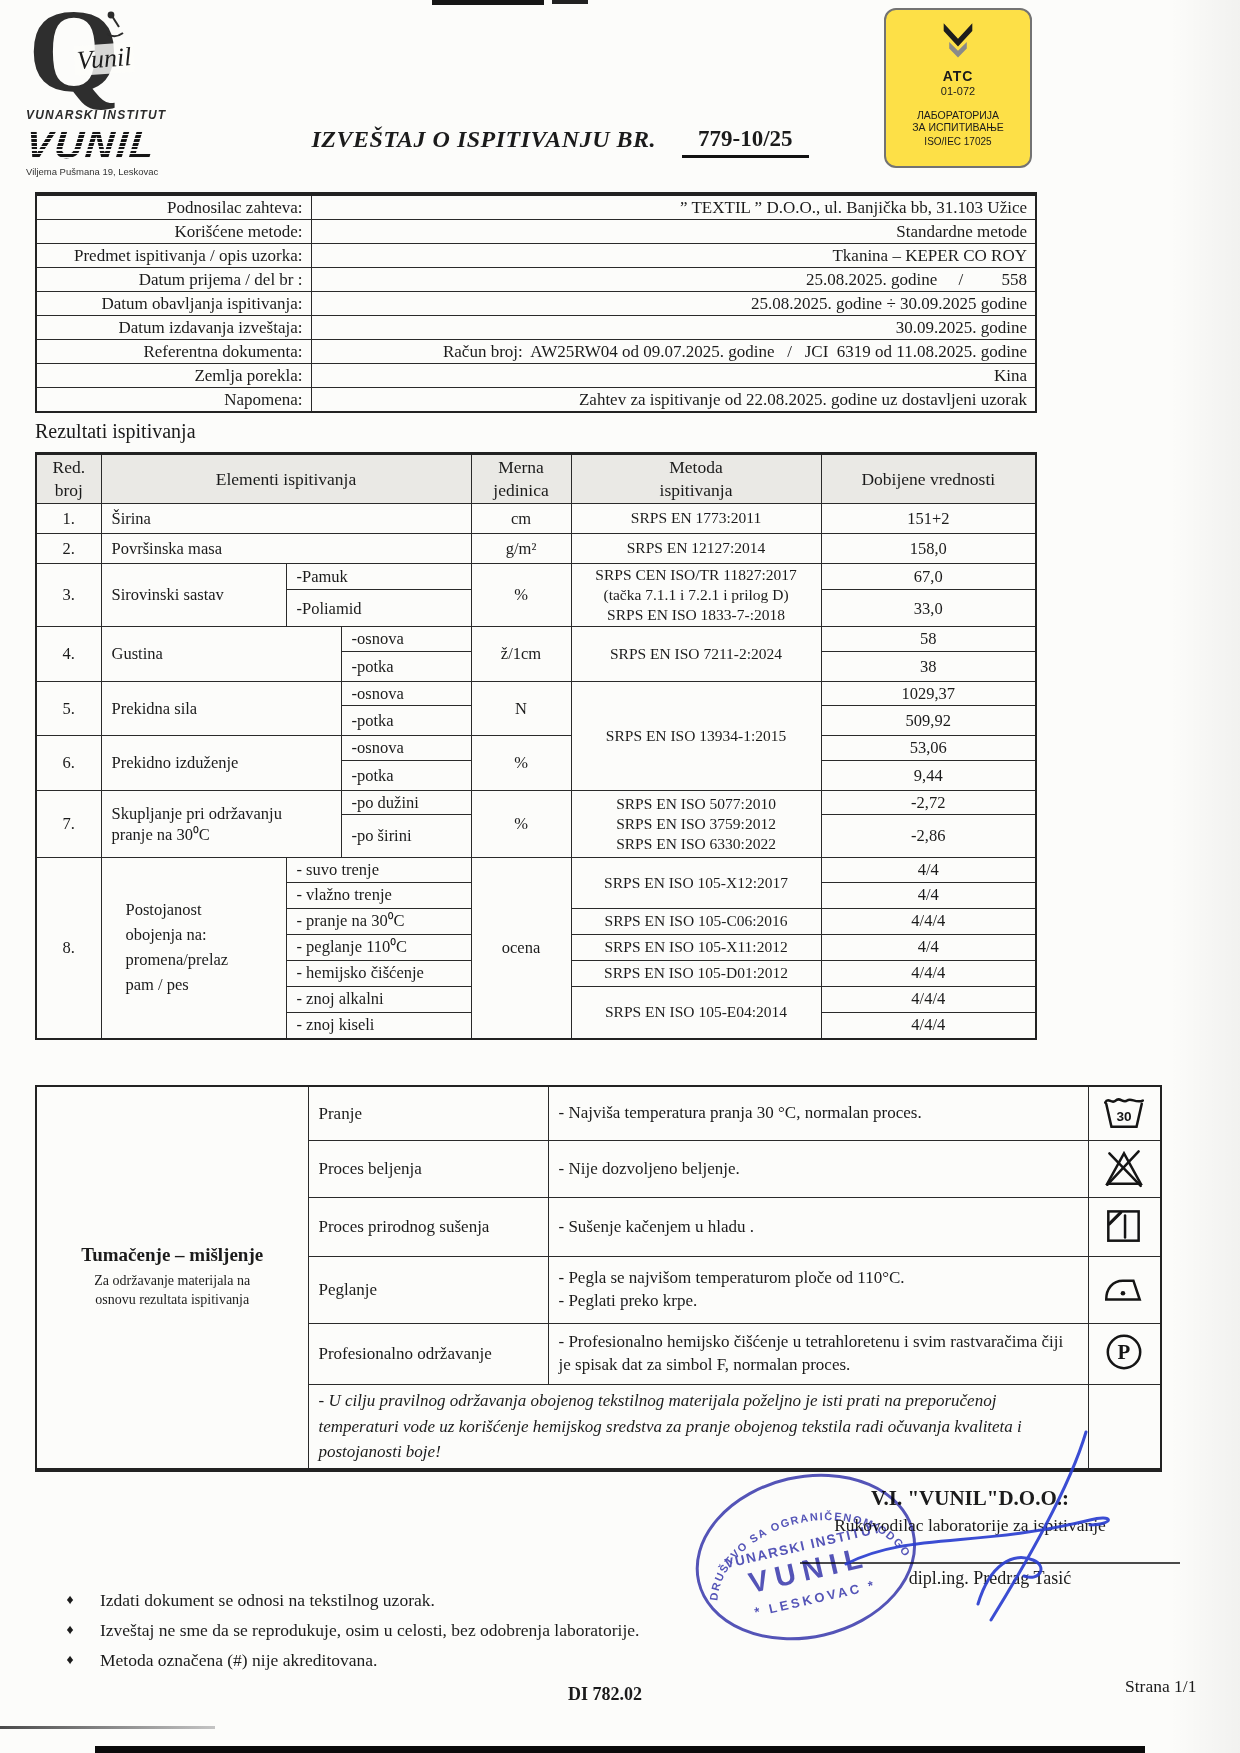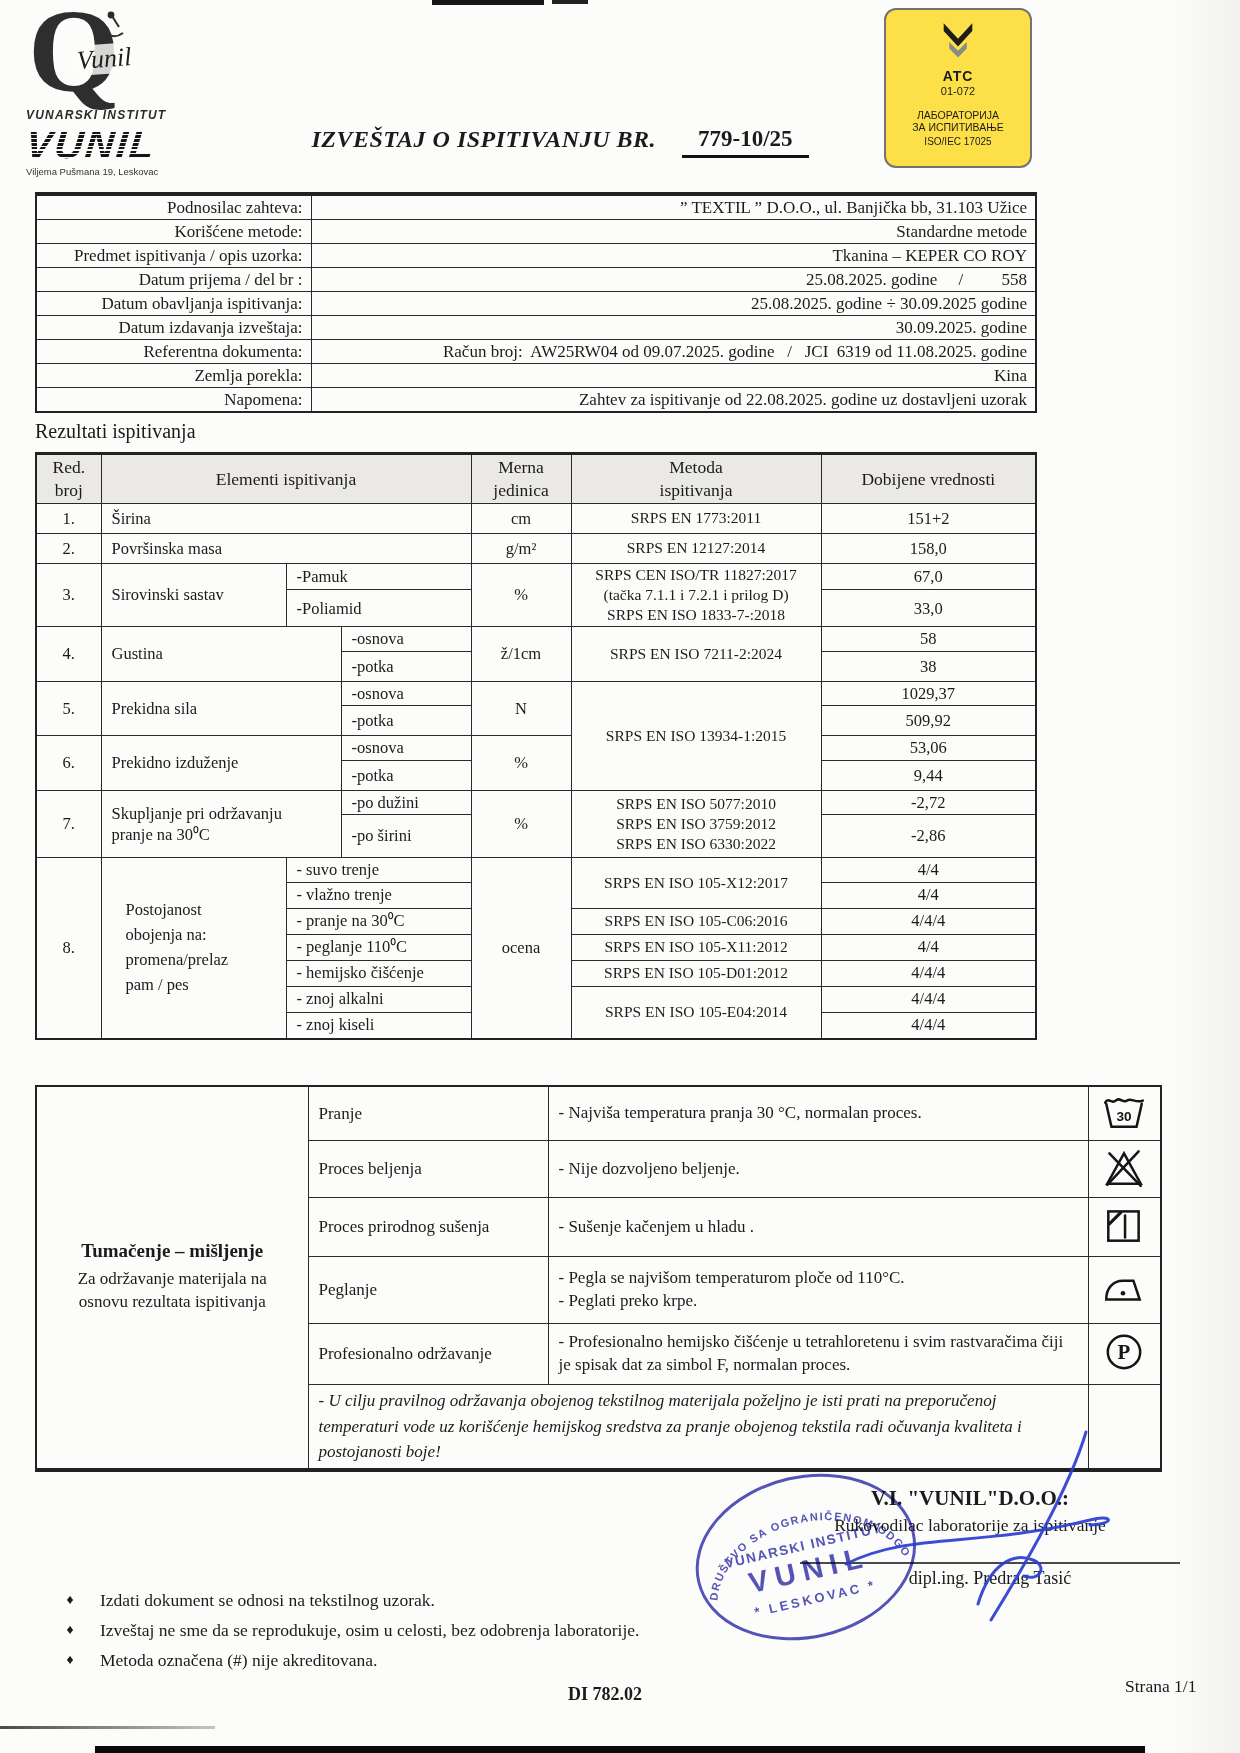--- a/index.html
+++ b/index.html
@@ -54,21 +54,21 @@
   .results td{border:1.6px solid #2a2a2a;font-size:16.5px;text-align:center;padding:1px 6px;line-height:1.3;vertical-align:middle;}
   .results .head td{background:#eae9e5;font-size:17.5px;height:46px;}
   .results .l{text-align:left;padding-left:10px;}
   .results .method{font-size:15.5px;}
 
   
   .interp{left:35px;top:1085px;width:1125px;border:2.5px solid #222;border-bottom-width:4px;}
   .interp td{border:1.7px solid #2a2a2a;font-size:17px;padding:3px 10px;vertical-align:middle;}
   .it-title-cell{text-align:center;padding:4px;}
   .it-b{font-weight:bold;font-size:19px;}
-  .it-s{font-size:17px;margin-top:6px;line-height:1.35;}
+  .it-s{font-size:14px;margin-top:6px;line-height:1.35;}
   .it-label{padding-left:12px;}
   .it-desc{padding-left:14px;line-height:1.35;}
   .it-note{font-style:italic;font-size:16.5px;padding:8px 16px;line-height:1.5;}
   .it-icon{text-align:center;padding:2px;}
   .care{stroke:#151515;stroke-width:2.4;fill:none;stroke-linecap:round;}
 
   
   .sig-block{left:740px;top:1486px;width:460px;text-align:center;}
   .sig-company{font-size:21px;font-weight:bold;}
   .sig-role{font-size:17.5px;margin-top:4px;}

